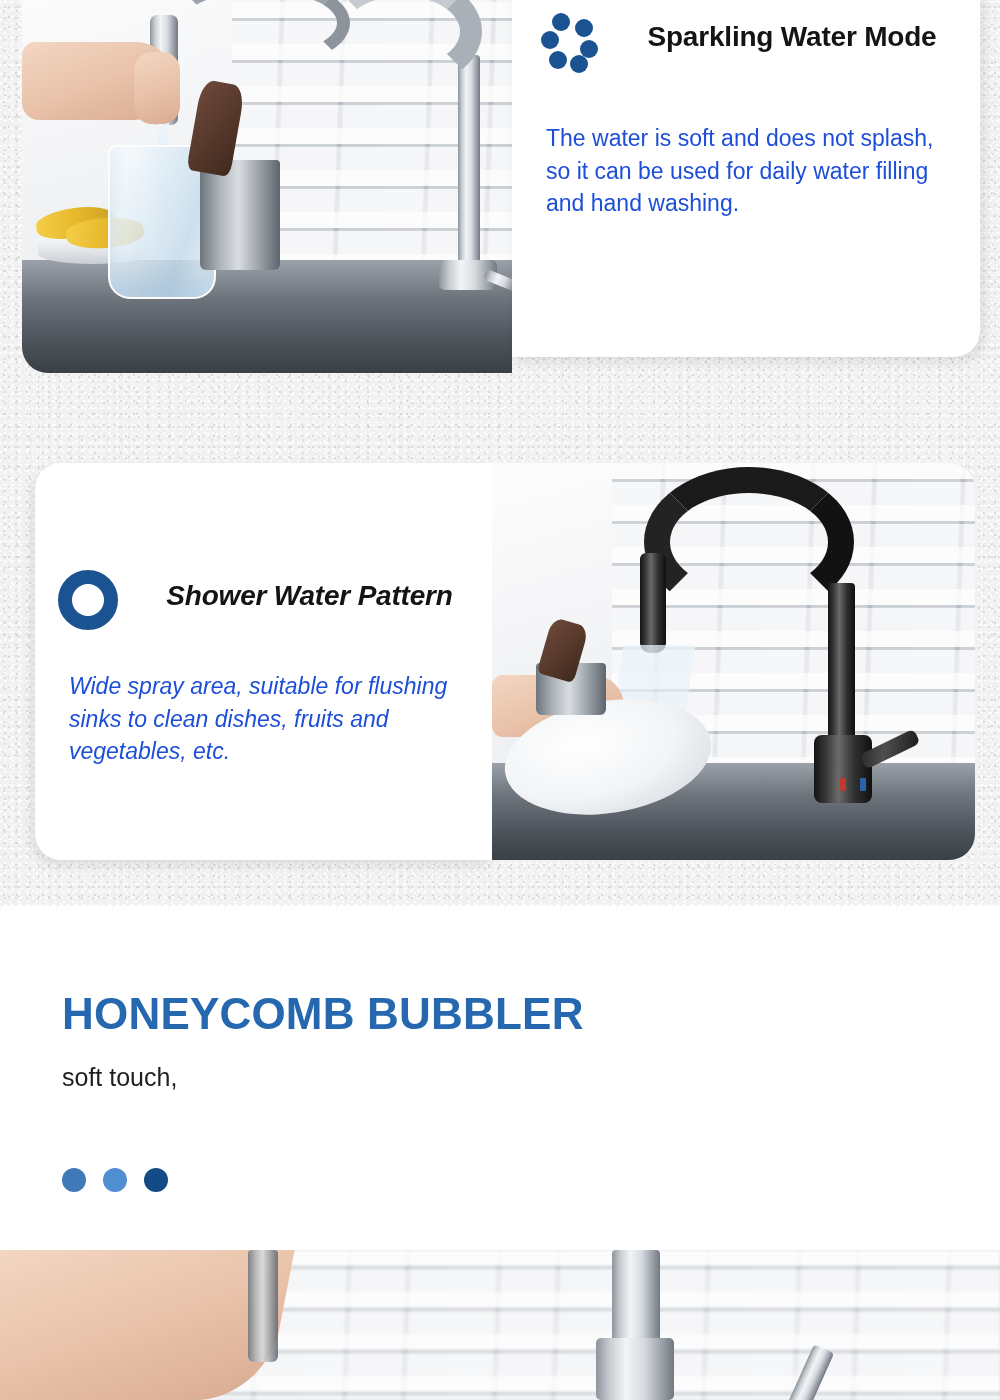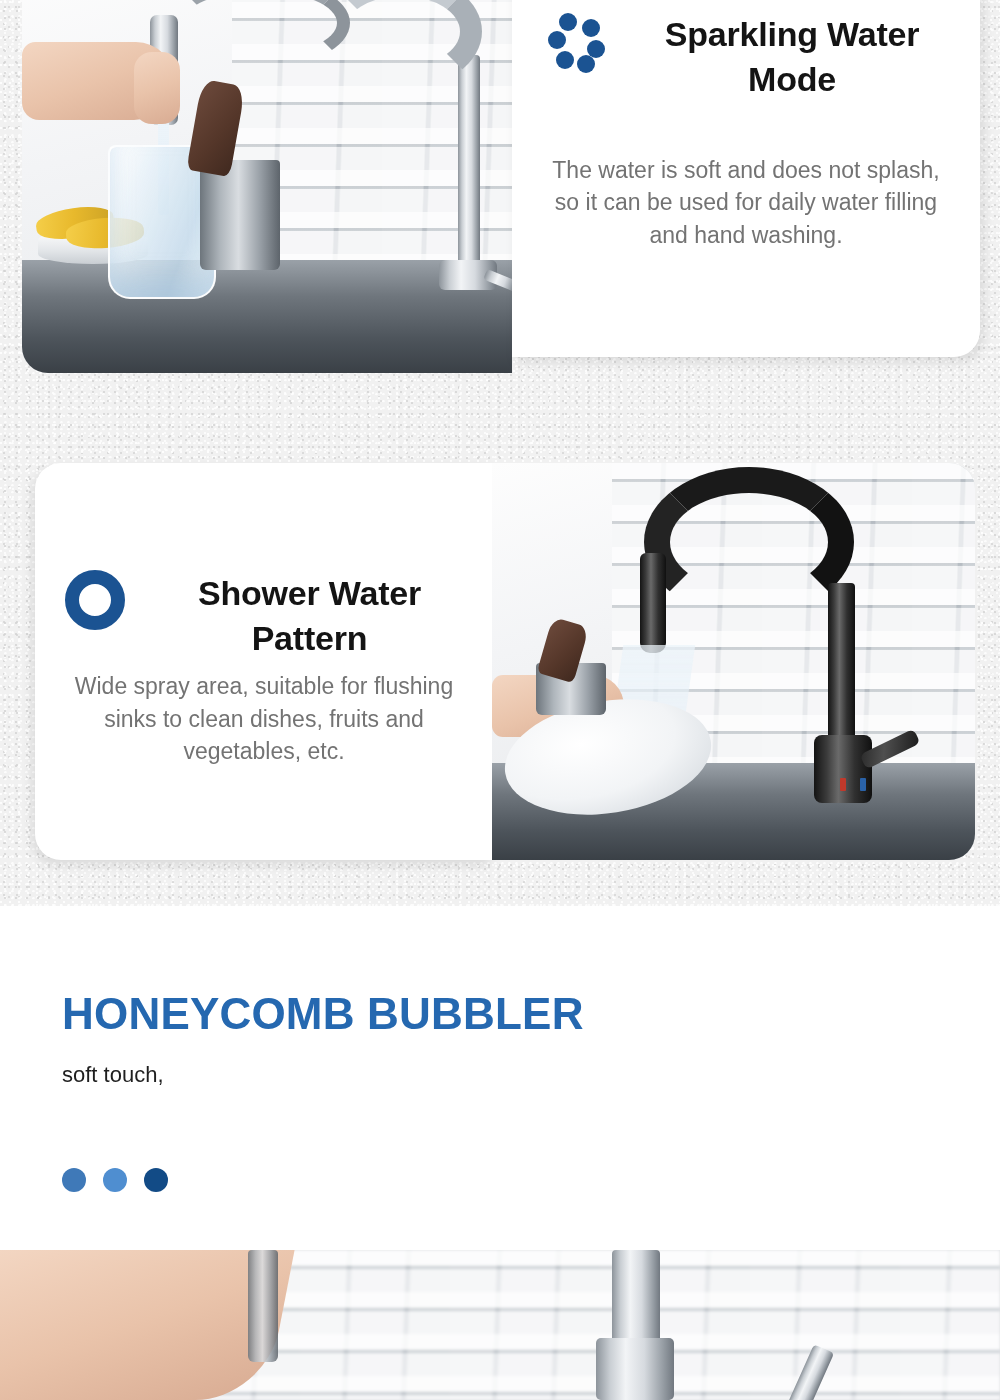--- a/index.html
+++ b/index.html
@@ -73,20 +73,21 @@
     width: 940px; height: 397px;
   }
   .card2-panel {
     position: absolute;
     left: 0; top: 0;
     width: 457px; height: 397px;
     background: #ffffff;
     border-top-left-radius: 26px;
     border-bottom-left-radius: 26px;
     box-shadow: -3px 5px 12px rgba(0,0,0,.10);
+    font-style: italic;
   }
   .card2-photo {
     position: absolute;
     left: 457px; top: 0;
     width: 483px; height: 397px;
     border-top-right-radius: 26px;
     border-bottom-right-radius: 26px;
     overflow: hidden;
     background: #dfe3e6;
   }
@@ -98,34 +99,34 @@
     justify-content: center;
     gap: 30px;
   }
   .card1 .feature-head { margin-top: 48px; }
   .card2-head-wrap {
     position: absolute;
     left: 0; top: 104px;
     width: 457px;
   }
   .feature-title {
-    font-size: 34px;
+    font-size: 28px;
     font-weight: bold;
     color: #141414;
     line-height: 1.32;
     text-align: center;
     letter-spacing: -.2px;
-    margin: 4px;
+    margin: 11px;
     width: 300px;
   }
   .feature-desc {
     font-size: 23px;
-    color: #737373;
+    color: #1d4ed8;
     line-height: 1.42;
-    text-align: center;
+    text-align: left;
     margin: 0;
   }
   .card1-desc {
     margin-top: 48px;
     width: 400px;
   }
   .card2-desc {
     position: absolute;
     left: 34px; top: 207px;
     width: 390px;
@@ -149,21 +150,21 @@
     font-size: 44px;
     font-weight: bold;
     color: #2568b0;
     letter-spacing: .2px;
     line-height: 1;
   }
   .hc-sub {
     position: absolute;
     left: 62px; top: 152px;
     margin: 0;
-    font-size: 22px;
+    font-size: 25px;
     color: #1f1f1f;
     line-height: 1.52;
   }
   .hc-dots {
     position: absolute;
     left: 62px; top: 1168px;
     display: flex;
     gap: 17px;
   }
   .hc-dot { width: 24px; height: 24px; border-radius: 50%; }

